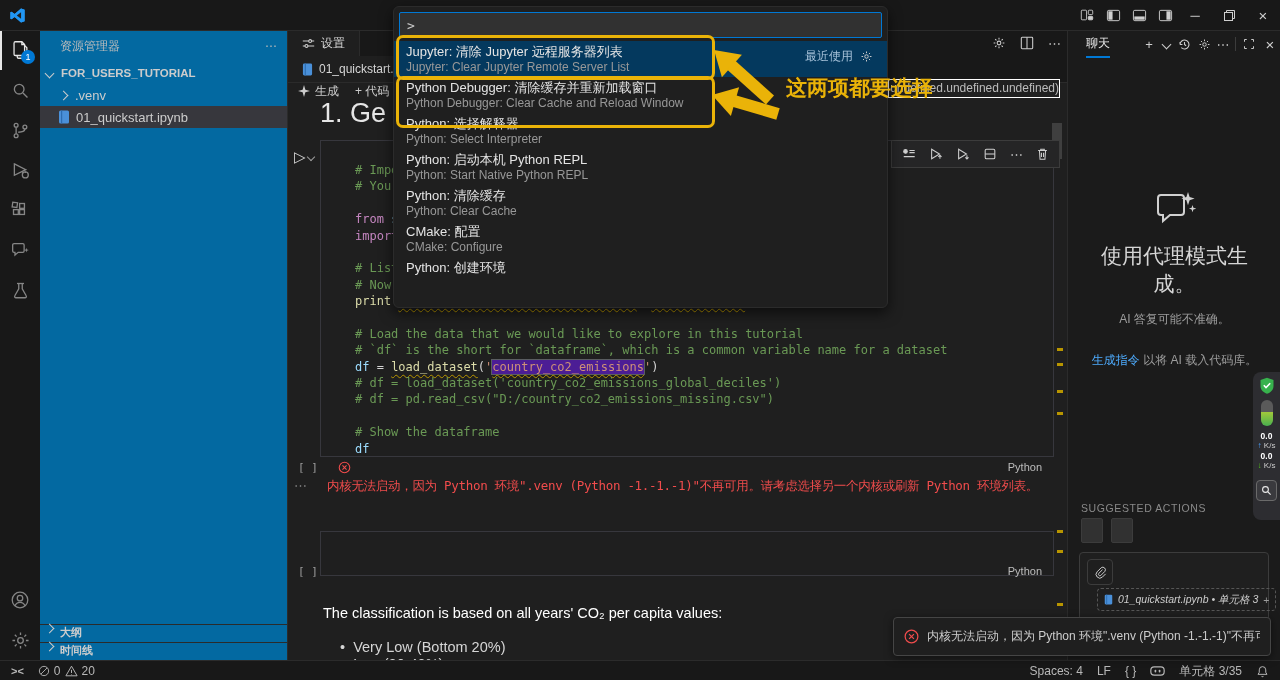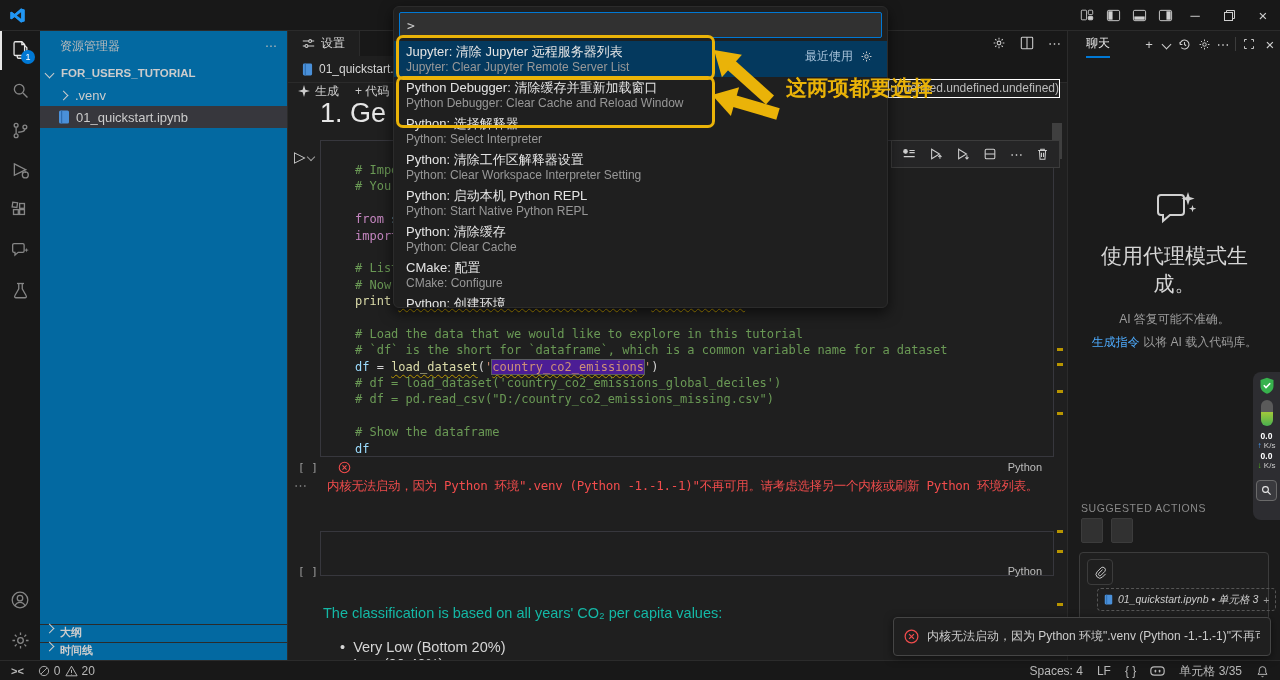--- a/index.html
+++ b/index.html
@@ -61,35 +61,35 @@
   .cell-status{position:absolute;left:32px;width:734px;height:16px;display:flex;align-items:center;
                font-size:11px;color:#9d9d9d}
   .exec-label{position:absolute;left:10px;font-family:"DejaVu Sans Mono",monospace;font-size:11px;color:#9d9d9d}
   .lang-label{position:absolute;right:12px;font-size:11px;color:#bdbdbd}
   #run-btn{position:absolute;left:6px;top:118px;display:flex;align-items:center;color:#d7d7d7;gap:2px}
   #cell-toolbar{position:absolute;left:603px;top:110px;height:26px;display:flex;align-items:center;gap:13px;
                 background:#252526;border:1px solid #3c3c3c;padding:0 10px;color:#cfcfcf;z-index:6}
   #error-row{position:absolute;left:6px;top:448px;width:760px;display:flex;gap:20px;align-items:flex-start}
   #error-text{color:#f14c4c;font-size:12.5px;font-family:"DejaVu Sans Mono","Liberation Mono",monospace;letter-spacing:-0.3px}
   #cell2{top:501px;height:45px}
-  #md-para{position:absolute;left:35px;top:575px;font-size:14.5px;color:#14b8a6}
+  #md-para{position:absolute;left:35px;top:575px;font-size:14.5px;color:#ffffff}
   .md-bullet{position:absolute;left:52px;font-size:14.5px;color:#d6d6d6}
   .ruler-mark{position:absolute;width:6px;height:3px;background:#b89500;left:769px}
   #scroll-thumb{position:absolute;left:764px;top:93px;width:10px;height:36px;background:#3f3f3f}
 
   
   #auxbar{position:absolute;left:1067px;top:30px;width:213px;height:630px;background:#1b1b1b;
           border-left:1px solid #2b2b2b;z-index:4}
   #chat-header{position:absolute;left:0;top:0;width:213px;height:28px;display:flex;align-items:center;color:#cfcfcf}
   #chat-tab{margin-left:18px;font-size:12px;color:#e7e7e7;height:28px;line-height:26px;border-bottom:2px solid #0078d4;box-sizing:border-box}
   .chat-ic{display:flex;align-items:center;justify-content:center;color:#cfcfcf}
   #chat-empty{position:absolute;left:0;top:160px;width:213px;text-align:center}
   #chat-title{margin:14px auto 0;width:170px;font-size:21px;color:#d6d6d6;line-height:1.35}
   #chat-caption{margin-top:12px;font-size:12px;color:#9d9d9d}
-  #chat-linkline{margin-top:6px;font-size:12px;color:#9d9d9d}
+  #chat-linkline{margin-top:24px;font-size:12px;color:#9d9d9d}
   #chat-link{color:#4daafc}
   #suggested{position:absolute;left:13px;top:472px;font-size:10.5px;color:#8a8a8a;letter-spacing:.6px}
   .sug-btn{display:inline-flex;align-items:center;height:23px;padding:0 10px;background:#313131;border:1px solid #3c3c3c;
            border-radius:2px;color:#cccccc;font-size:12px;margin-right:8px}
   #sug-row{position:absolute;left:13px;top:488px;white-space:nowrap}
   #chat-input{position:absolute;left:11px;top:522px;width:190px;height:78px;border:1px solid #3c3c3c;border-radius:4px;
               background:#1f1f1f;box-sizing:border-box}
   #clip-btn{position:absolute;left:7px;top:6px;width:24px;height:24px;border:1px solid #3c3c3c;border-radius:4px;
             display:flex;align-items:center;justify-content:center;color:#cfcfcf}
   #attach-chip{position:absolute;left:17px;top:35px;height:21px;display:flex;align-items:center;gap:5px;padding:0 6px;
@@ -554,24 +554,20 @@
     </div>
       <div class="pal-item">
       <div class="zh">Python Debugger: 清除缓存并重新加载窗口</div>
       <div class="en">Python Debugger: Clear Cache and Reload Window</div>
     </div>
       <div class="pal-item">
       <div class="zh">Python: 选择解释器</div>
       <div class="en">Python: Select Interpreter</div>
     </div>
       <div class="pal-item">
-      <div class="zh">Python: 清除工作区解释器设置</div>
-      <div class="en">Python: Clear Workspace Interpreter Setting</div>
-    </div>
-      <div class="pal-item">
       <div class="zh">Python: 启动本机 Python REPL</div>
       <div class="en">Python: Start Native Python REPL</div>
     </div>
       <div class="pal-item">
       <div class="zh">Python: 清除缓存</div>
       <div class="en">Python: Clear Cache</div>
     </div>
       <div class="pal-item">
       <div class="zh">CMake: 配置</div>
       <div class="en">CMake: Configure</div>

